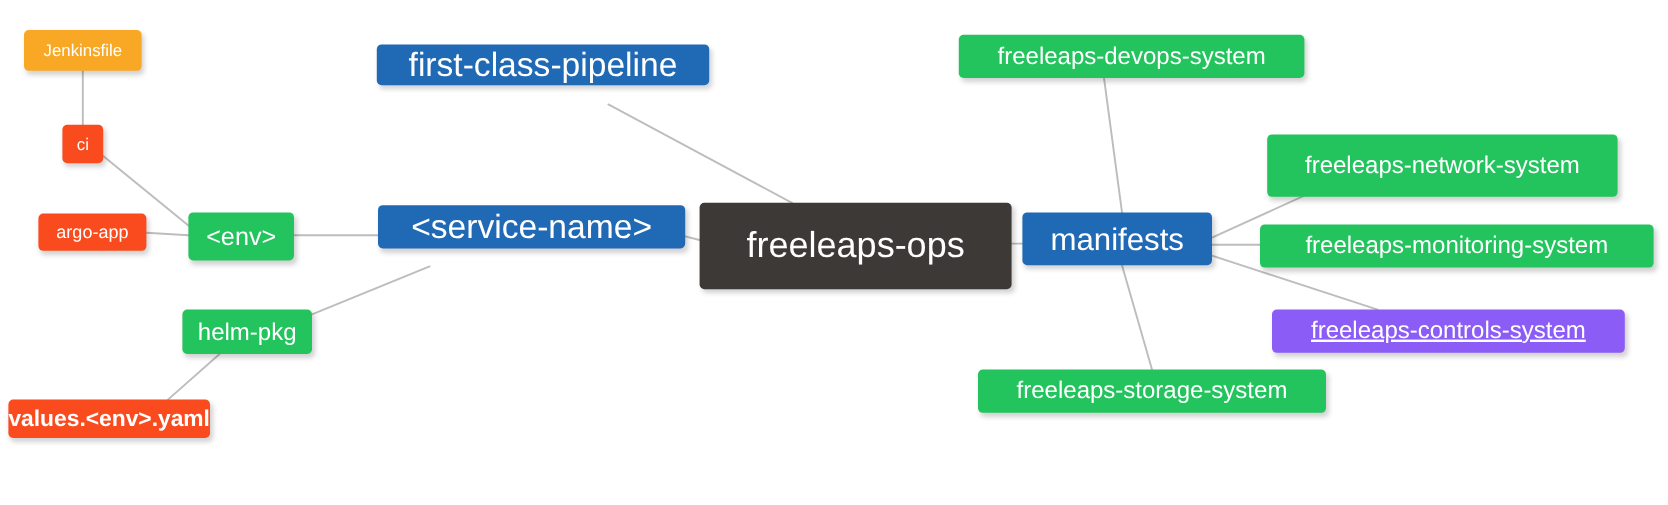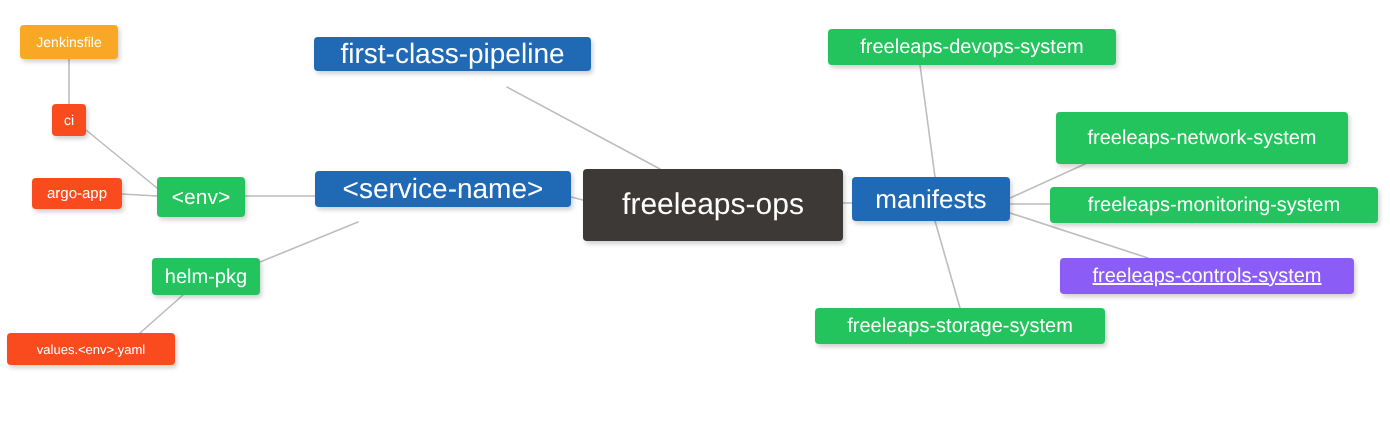--- a/index.html
+++ b/index.html
@@ -60,24 +60,24 @@
       <line x1="1010" y1="204" x2="1050" y2="204" stroke="#bdbdbd" stroke-width="1.6" stroke-linecap="round"></line>
       <line x1="1010" y1="213" x2="1148" y2="258" stroke="#bdbdbd" stroke-width="1.6" stroke-linecap="round"></line>
       <line x1="935" y1="221" x2="960" y2="308" stroke="#bdbdbd" stroke-width="1.6" stroke-linecap="round"></line>
     </svg>
   <div id="node-layer">
       <div class="node" style="left: 20px; top: 25px; width: 98px; height: 34px; background: rgb(249, 168, 37); font-size: 14px;">Jenkinsfile</div>
       <div class="node" style="left: 52px; top: 104px; width: 34px; height: 32px; background: rgb(250, 75, 30); font-size: 14px;">ci</div>
       <div class="node" style="left: 32px; top: 178px; width: 90px; height: 31px; background: rgb(250, 75, 30); font-size: 15px;">argo-app</div>
       <div class="node" style="left: 157px; top: 177px; width: 88px; height: 40px; background: rgb(35, 196, 94); font-size: 21px;">&lt;env&gt;</div>
       <div class="node" style="left: 152px; top: 258px; width: 108px; height: 37px; background: rgb(35, 196, 94); font-size: 20px;">helm-pkg</div>
-      <div class="node" style="left: 7px; top: 333px; width: 168px; height: 32px; background: rgb(250, 75, 30); font-size: 13px;">values.&lt;env&gt;.yaml</div>
+      <div class="node" style="left: 7px; top: 333px; width: 168px; height: 32px; background: rgb(250, 75, 30); font-size: 19px; font-weight: bold;">values.&lt;env&gt;.yaml</div>
       <div class="node" style="left: 314px; top: 37px; width: 277px; height: 34px; background: rgb(32, 105, 181); font-size: 28px;">first-class-pipeline</div>
       <div class="node" style="left: 315px; top: 171px; width: 256px; height: 36px; background: rgb(32, 105, 181); font-size: 28px;">&lt;service-name&gt;</div>
       <div class="node" style="left: 583px; top: 169px; width: 260px; height: 72px; background: rgb(61, 57, 54); font-size: 30px;">freeleaps-ops</div>
       <div class="node" style="left: 852px; top: 177px; width: 158px; height: 44px; background: rgb(32, 105, 181); font-size: 26px;">manifests</div>
-      <div class="node" style="left: 799px; top: 29px; width: 288px; height: 36px; background: rgb(35, 196, 94); font-size: 20px; margin-left: 29px;">freeleaps-devops-system</div>
+      <div class="node" style="left: 799px; top: 29px; width: 288px; height: 36px; background: rgb(35, 196, 94); font-size: 20px;">freeleaps-devops-system</div>
       <div class="node" style="left: 1056px; top: 112px; width: 292px; height: 52px; background: rgb(35, 196, 94); font-size: 20px;">freeleaps-network-system</div>
       <div class="node" style="left: 1050px; top: 187px; width: 328px; height: 36px; background: rgb(35, 196, 94); font-size: 20px;">freeleaps-monitoring-system</div>
       <div class="node" style="left: 1060px; top: 258px; width: 294px; height: 36px; background: #8b5cf6; font-size: 20px; text-decoration: underline;">freeleaps-controls-system</div>
       <div class="node" style="left: 815px; top: 308px; width: 290px; height: 36px; background: rgb(35, 196, 94); font-size: 20px;">freeleaps-storage-system</div>
     </div>
 </div>
 
 </body></html>

